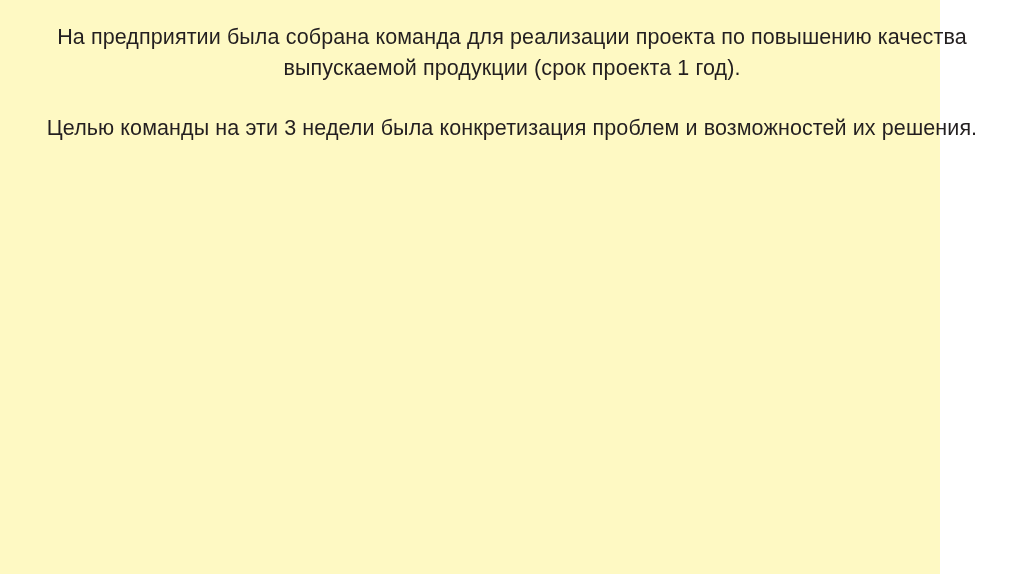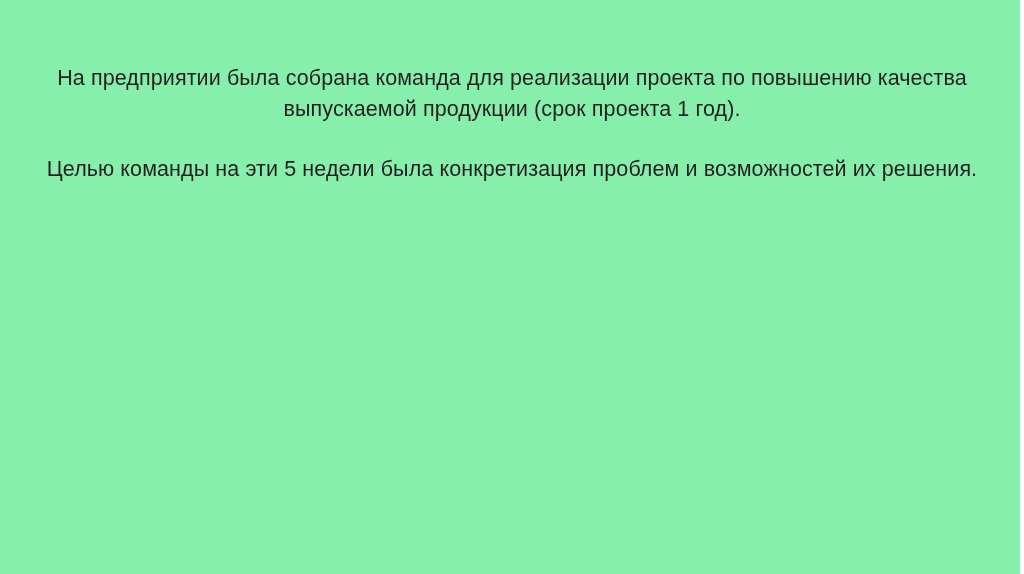--- a/index.html
+++ b/index.html
@@ -9,24 +9,24 @@
   body {
     width: 1024px;
     height: 574px;
     background: #ffffff;
     font-family: "Liberation Sans", sans-serif;
     color: #231f20;
     overflow: hidden;
   }
   .slide {
     box-sizing: border-box;
-    width: 1020px;
+    width: 940px;
     height: 574px;
-    padding: 57px 40px 0 40px;
-    background: #86efac;
+    padding: 16px 40px 0 40px;
+    background: #fef9c3;
     display: block;
   }
   .body-block {
     width: 944px;
     margin: 0 auto;
     text-align: center;
   }
   .para {
     font-size: 21.5px;
     line-height: 1.42;
@@ -43,19 +43,19 @@
 </head>
 <body>
 
 <div class="slide">
   <div class="body-block">
 
     <p class="para p1">На предприятии была собрана команда для реализации проекта по повышению качества выпускаемой продукции (срок проекта 1 год).</p>
 
     <div class="spacer"></div>
 
-    <p class="para p2">Целью команды на эти 5 недели была конкретизация проблем и возможностей их решения.</p>
+    <p class="para p2">Целью команды на эти 3 недели была конкретизация проблем и возможностей их решения.</p>
 
     <div class="spacer"></div>
 
 
   </div>
 </div>
 
 </body></html>

